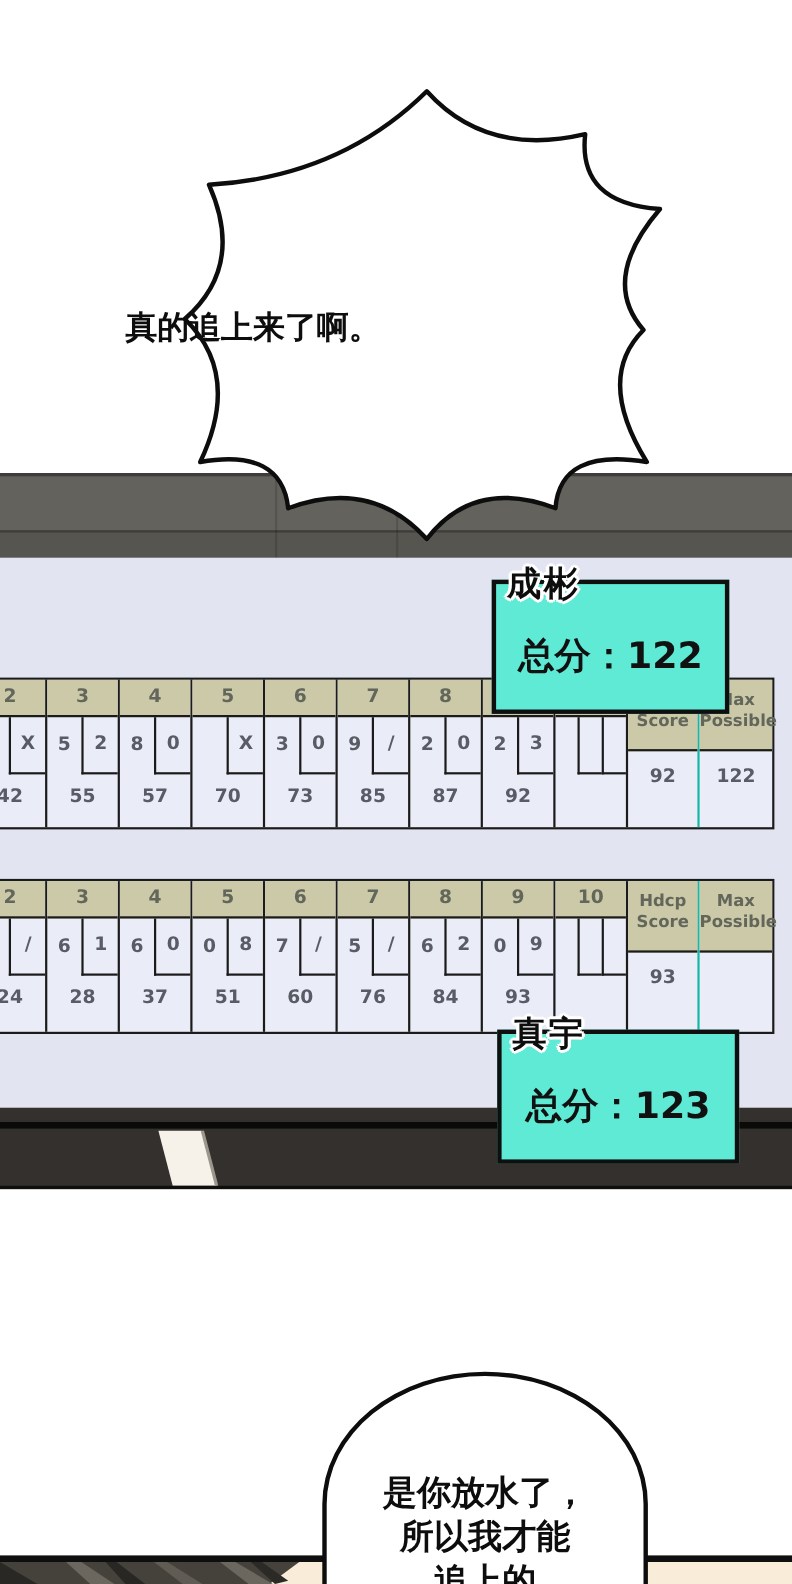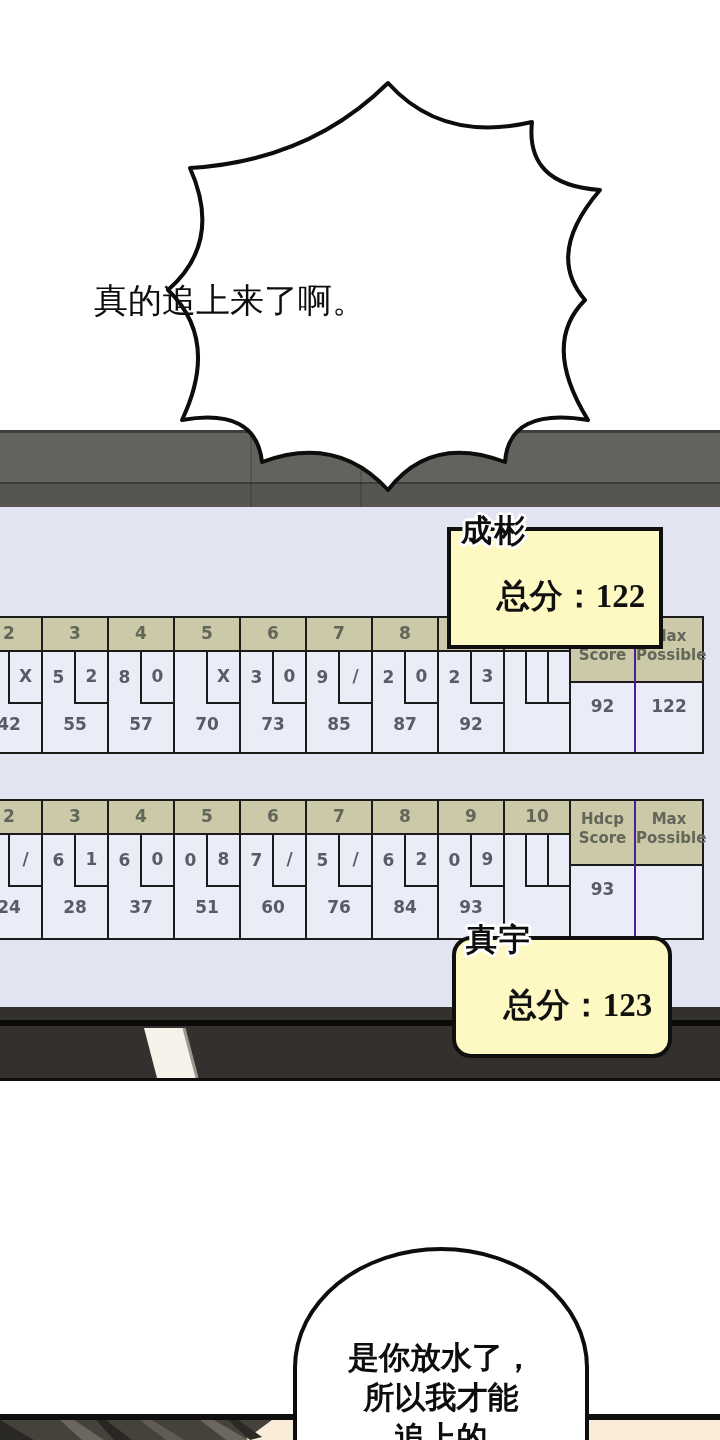--- a/index.html
+++ b/index.html
@@ -23,41 +23,41 @@
   .frame{width:66px;border-right:2px solid #1b1b1b;box-sizing:border-box;display:flex;flex-direction:column;}
   .fnum{height:34px;line-height:31px;background:#cbc9a7;border-bottom:2px solid #1b1b1b;box-sizing:border-box;text-align:center;font-size:17px;font-weight:bold;color:#63665a;}
   .fballs{position:relative;height:52px;font-size:17px;font-weight:bold;}
   .b1{position:absolute;left:0;top:0;width:31px;height:50px;line-height:50px;text-align:center;}
   .b2{position:absolute;right:0;top:0;width:33px;height:52px;line-height:48px;text-align:center;border-left:2px solid #1b1b1b;border-bottom:2px solid #1b1b1b;box-sizing:border-box;}
   .tb{position:absolute;top:0;width:22px;height:52px;border-left:2px solid #1b1b1b;border-bottom:2px solid #1b1b1b;box-sizing:border-box;}
   .tb1{right:22px;}
   .tb2{right:0;}
   .fscore{flex:1;text-align:center;padding-top:10px;font-size:17px;font-weight:bold;}
   .col{box-sizing:border-box;display:flex;flex-direction:column;}
-  .col-hdcp{width:65px;border-right:2px solid #4c1d95;}
+  .col-hdcp{width:65px;border-right:2px solid #14b8a6;}
   .col-max{width:66px;}
   .colhead{height:65px;background:#cbc9a7;border-bottom:2px solid #1b1b1b;box-sizing:border-box;text-align:center;padding-top:9px;font-size:15px;font-weight:bold;color:#63665a;line-height:19px;}
   .colhead span{display:block;}
   .colval{flex:1;text-align:center;padding-top:13px;font-size:17px;font-weight:bold;}
   
-  .total-box{position:absolute;background:#fef9c3;border:4px solid #0f0f0f;box-sizing:border-box;z-index:5;}
+  .total-box{position:absolute;background:#5eead4;border:4px solid #0f0f0f;box-sizing:border-box;z-index:5;}
   .total-box-1{left:447px;top:527px;width:216px;height:122px;}
-  .total-box-2{left:452px;top:936px;width:220px;height:122px;border-radius:19px;}
+  .total-box-2{left:452px;top:936px;width:220px;height:122px;}
   .player-label{
     position:absolute;left:10px;top:-21px;font-size:31px;font-weight:bold;color:#0d0d0d;letter-spacing:2px;
     text-shadow:-3px 0 0 #fff,3px 0 0 #fff,0 -3px 0 #fff,0 3px 0 #fff,-2px -2px 0 #fff,2px -2px 0 #fff,-2px 2px 0 #fff,2px 2px 0 #fff;
   }
-  .total-text{position:absolute;left:16px;top:43px;width:100%;text-align:center;font-size:33px;font-weight:bold;color:#111;font-family:Liberation Serif, serif;}
+  .total-text{position:absolute;left:0;top:43px;width:100%;text-align:center;font-size:33px;font-weight:bold;color:#111;}
   
   .bezel{position:absolute;left:0;top:1007px;width:720px;height:74px;background:#33302d;border-bottom:3px solid #0e0e0d;box-sizing:border-box;z-index:2;}
   .bezel-line{position:absolute;left:0;top:13px;width:720px;height:6px;background:#0a0a09;}
   .bezel-shine{position:absolute;left:0;top:0;}
   
   .burst{position:absolute;left:160px;top:70px;width:460px;height:440px;z-index:4;}
-  .burst-text{position:absolute;left:0;top:278px;width:460px;text-align:center;font-size:34px;font-weight:normal;color:#0d0d0d;z-index:5;}
+  .burst-text{position:absolute;left:0;top:278px;width:460px;text-align:center;font-size:29px;font-weight:bold;color:#0d0d0d;z-index:5;}
   
   .floor-line{position:absolute;left:0;top:1414px;width:720px;height:6px;background:#0f0f0f;z-index:3;}
   .cream{position:absolute;left:0;top:1420px;width:720px;height:20px;background:#f9ecd9;z-index:3;}
   .hair{position:absolute;left:0;top:1420px;z-index:3;}
   .bubble{
     position:absolute;left:293px;top:1247px;width:296px;height:250px;
     background:#ffffff;border:4px solid #0d0d0d;box-sizing:border-box;
     border-radius:150px 150px 0 0 / 122px 122px 0 0;z-index:6;
   }
   .bubble-text{margin-top:86px;text-align:center;font-size:31px;font-weight:bold;color:#0d0d0d;line-height:40px;}

